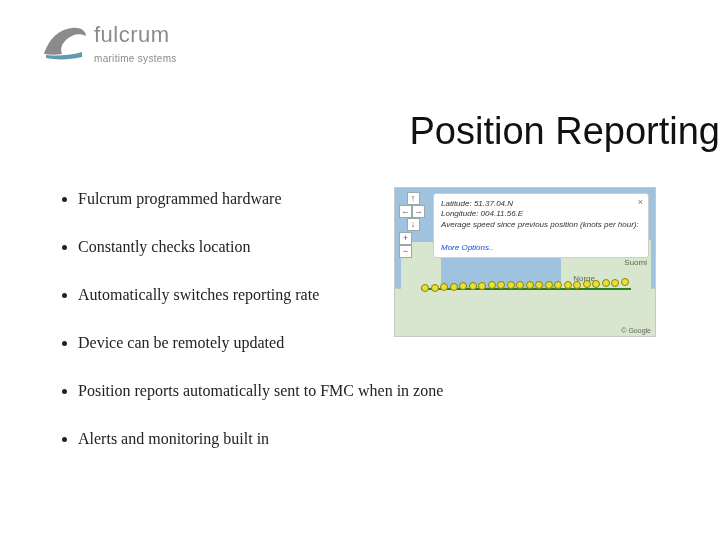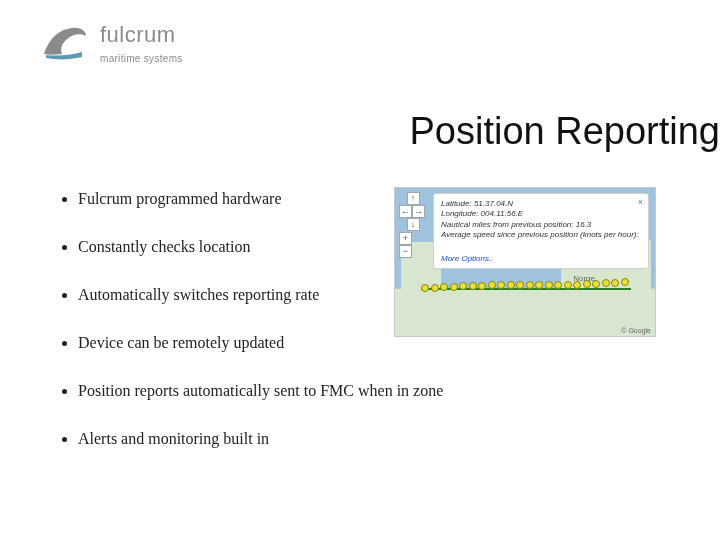--- a/index.html
+++ b/index.html
@@ -1,20 +1,20 @@
 <!DOCTYPE html>
 <html><head>
 <meta charset="utf-8">
 <style>
   * { margin: 0; padding: 0; box-sizing: border-box; }
   html, body { width: 720px; height: 540px; background: #fff; font-family: Arial, Helvetica, sans-serif; color: #222; }
   .slide { position: relative; width: 720px; height: 540px; }
 
   
-  .logo { position: absolute; top: 24px; left: 42px; display: flex; align-items: flex-start; gap: 12px; }
+  .logo { position: absolute; top: 24px; left: 42px; display: flex; align-items: flex-start; gap: 6px; }
   .logo-mark svg { width: 46px; height: 38px; display: block; }
   .logo-text { display: flex; flex-direction: column; line-height: 1; }
   .logo-word { font-size: 22px; letter-spacing: 0.5px; color: #8b8b8b; font-weight: 400; }
   .logo-sub  { font-size: 10px; letter-spacing: 0.3px; color: #8b8b8b; margin-top: 8px; }
 
   
   .title { position: absolute; top: 110px; left: 0; width: 100%; text-align: right; font-size: 38px; font-weight: 400; color: #111; }
 
   
   .bullets { position: absolute; top: 190px; left: 60px; width: 600px; }
@@ -97,21 +97,20 @@
       <div class="col">
         <div class="btn">+</div>
         <div class="btn">−</div>
       </div>
     </div>
 
     <div class="map-popup">
       <span class="close">×</span>
       <div class="line">Latitude: 51.37.04.N</div>
       <div class="line">Longitude: 004.11.56.E</div>
-      <div class="line">Nautical miles from previous position: 16.3</div>
       <div class="line">Average speed since previous position (knots per hour): 16.3</div>
       <div class="more">More Options..</div>
     </div>
 
     <div class="track">
       <div class="track-line"></div>
     <div class="track-dot" style="left: 0px; top: 2px;"></div>
         <div class="track-dot" style="left: 9.52381px; top: 1.55875px;"></div>
         <div class="track-dot" style="left: 19.0476px; top: 1.1271px;"></div>
         <div class="track-dot" style="left: 28.5714px; top: 0.714432px;"></div>

